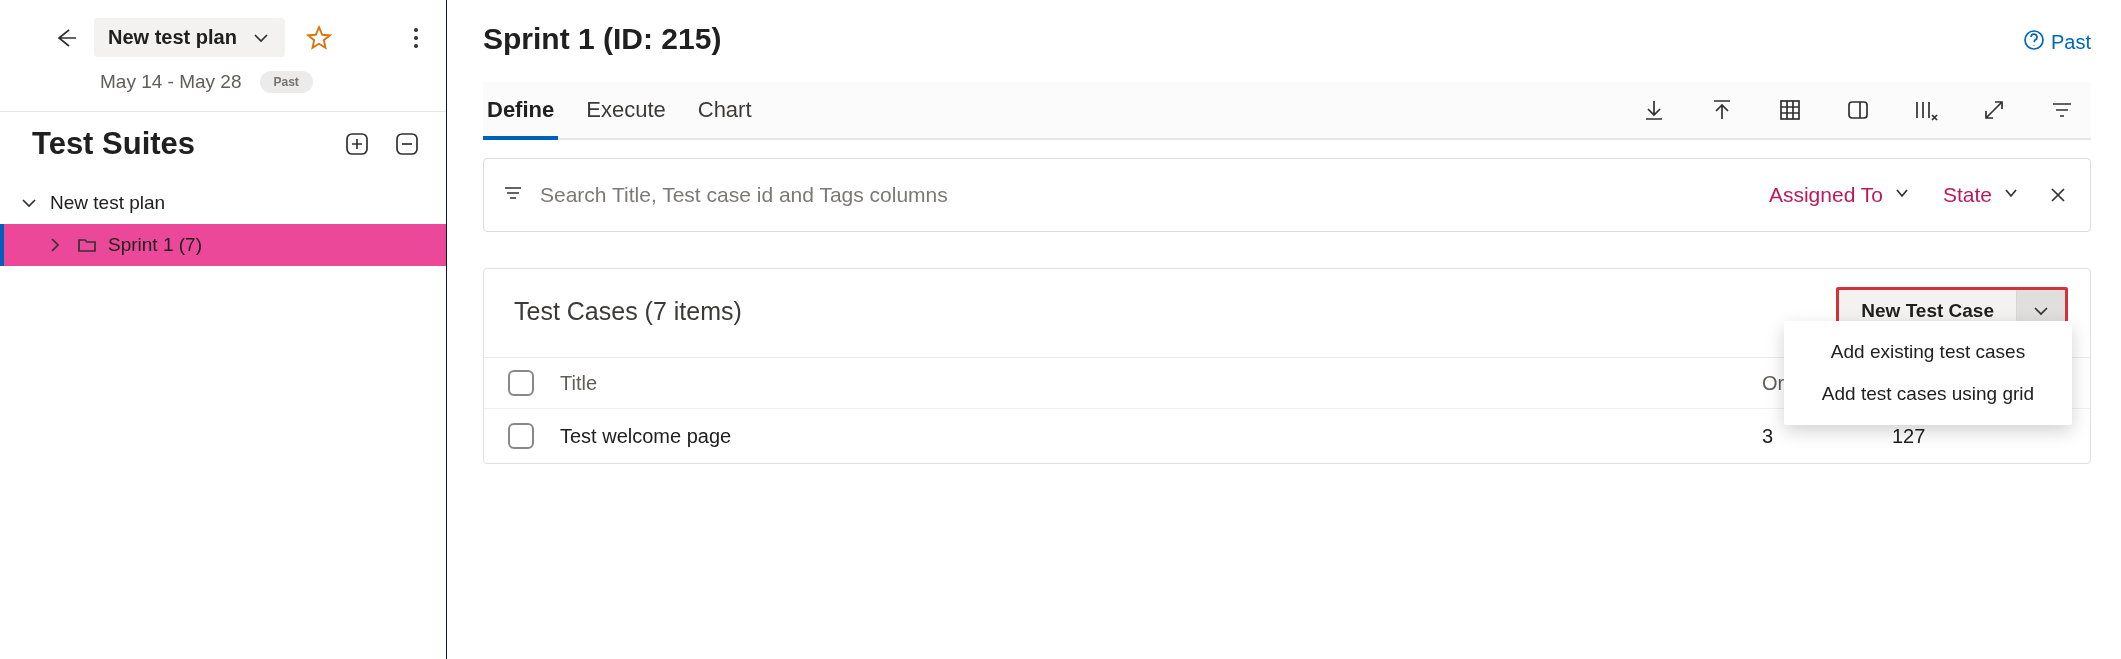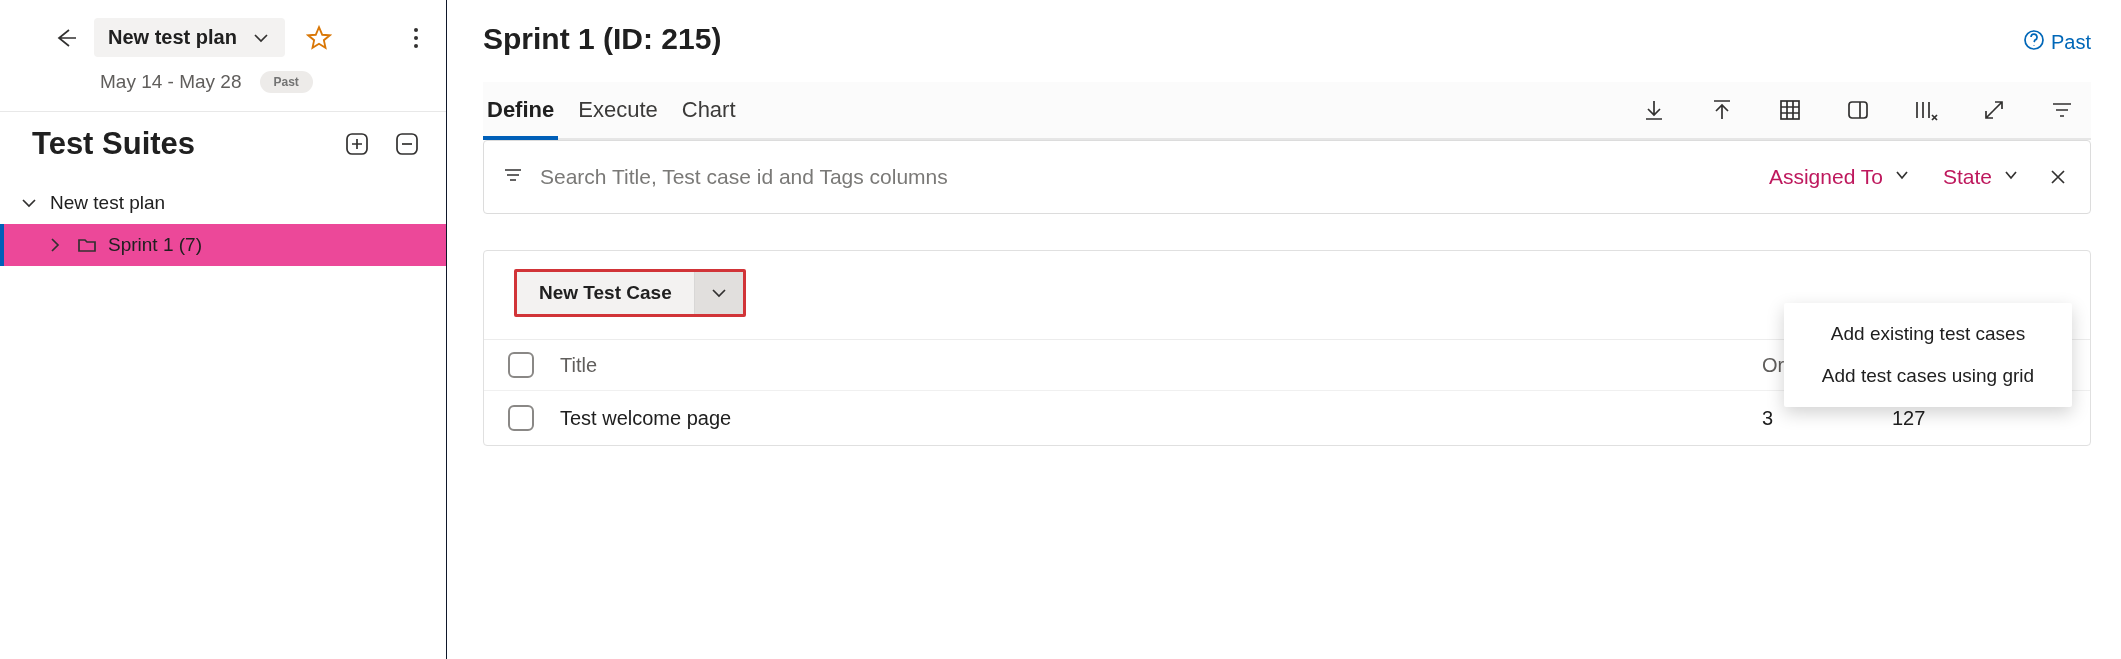--- a/index.html
+++ b/index.html
@@ -103,36 +103,37 @@
   .main-top { display: flex; align-items: flex-end; padding-top: 22px; }
   .page-title { font-size: 30px; font-weight: 700; flex: 1; }
   .help-link { color: #0067b8; font-size: 20px; display:flex; align-items:center; gap:6px; cursor:pointer; }
   .tabs-bar {
     margin-top: 26px;
     display: flex; align-items: center;
     border-bottom: 2px solid #e6e6e6;
     background: #fbfbfb;
     height: 58px;
   }
-  .tabs { display:flex; gap: 16px; height:100%; align-items:stretch; }
+  .tabs { display:flex; gap: 24px; height:100%; align-items:stretch; }
   .tab {
     display:flex; align-items:center;
     font-size: 22px; color: #3b3a39;
     cursor:pointer; padding: 0 4px;
     position:relative;
   }
   .tab.active { font-weight:700; color:#202020; }
   .tab.active::after {
     content:""; position:absolute; left:0; right:0; bottom:-2px;
     height:4px; background:#005fb8;
   }
   .toolbar-icons { margin-left:auto; display:flex; gap:38px; align-items:center; padding-right:14px; }
   .tb-icon { width:30px; height:30px; display:flex; align-items:center; justify-content:center; cursor:pointer; }
 
   .search-bar {
+    margin-top: 18px;
     border: 1px solid #dcdcdc;
     border-radius: 4px;
     height: 74px;
     display:flex; align-items:center;
     padding: 0 18px;
     gap: 16px;
   }
   .search-input {
     border:none; outline:none; flex:1;
     font-size: 21px; color:#3b3a39;
@@ -384,20 +385,21 @@
       </div>
       <div class="close-x">
         <svg width="20" height="20" viewBox="0 0 20 20">
             <path d="M4 4 L16 16 M16 4 L4 16"></path>
           </svg>
       </div>
     </div>
 
     <div class="cases-panel">
       <div class="cases-header">
+        <span class="cases-title">Test Cases (7 items)</span>
         <div class="new-btn-group">
           <div class="new-btn">
             <span>New Test Case</span>
           </div>
           <div class="new-btn-chev">
             <svg width="20" height="20" viewBox="0 0 20 20">
                 <path d="M4 7 L10 13 L16 7"></path>
               </svg>
           </div>
         </div>

